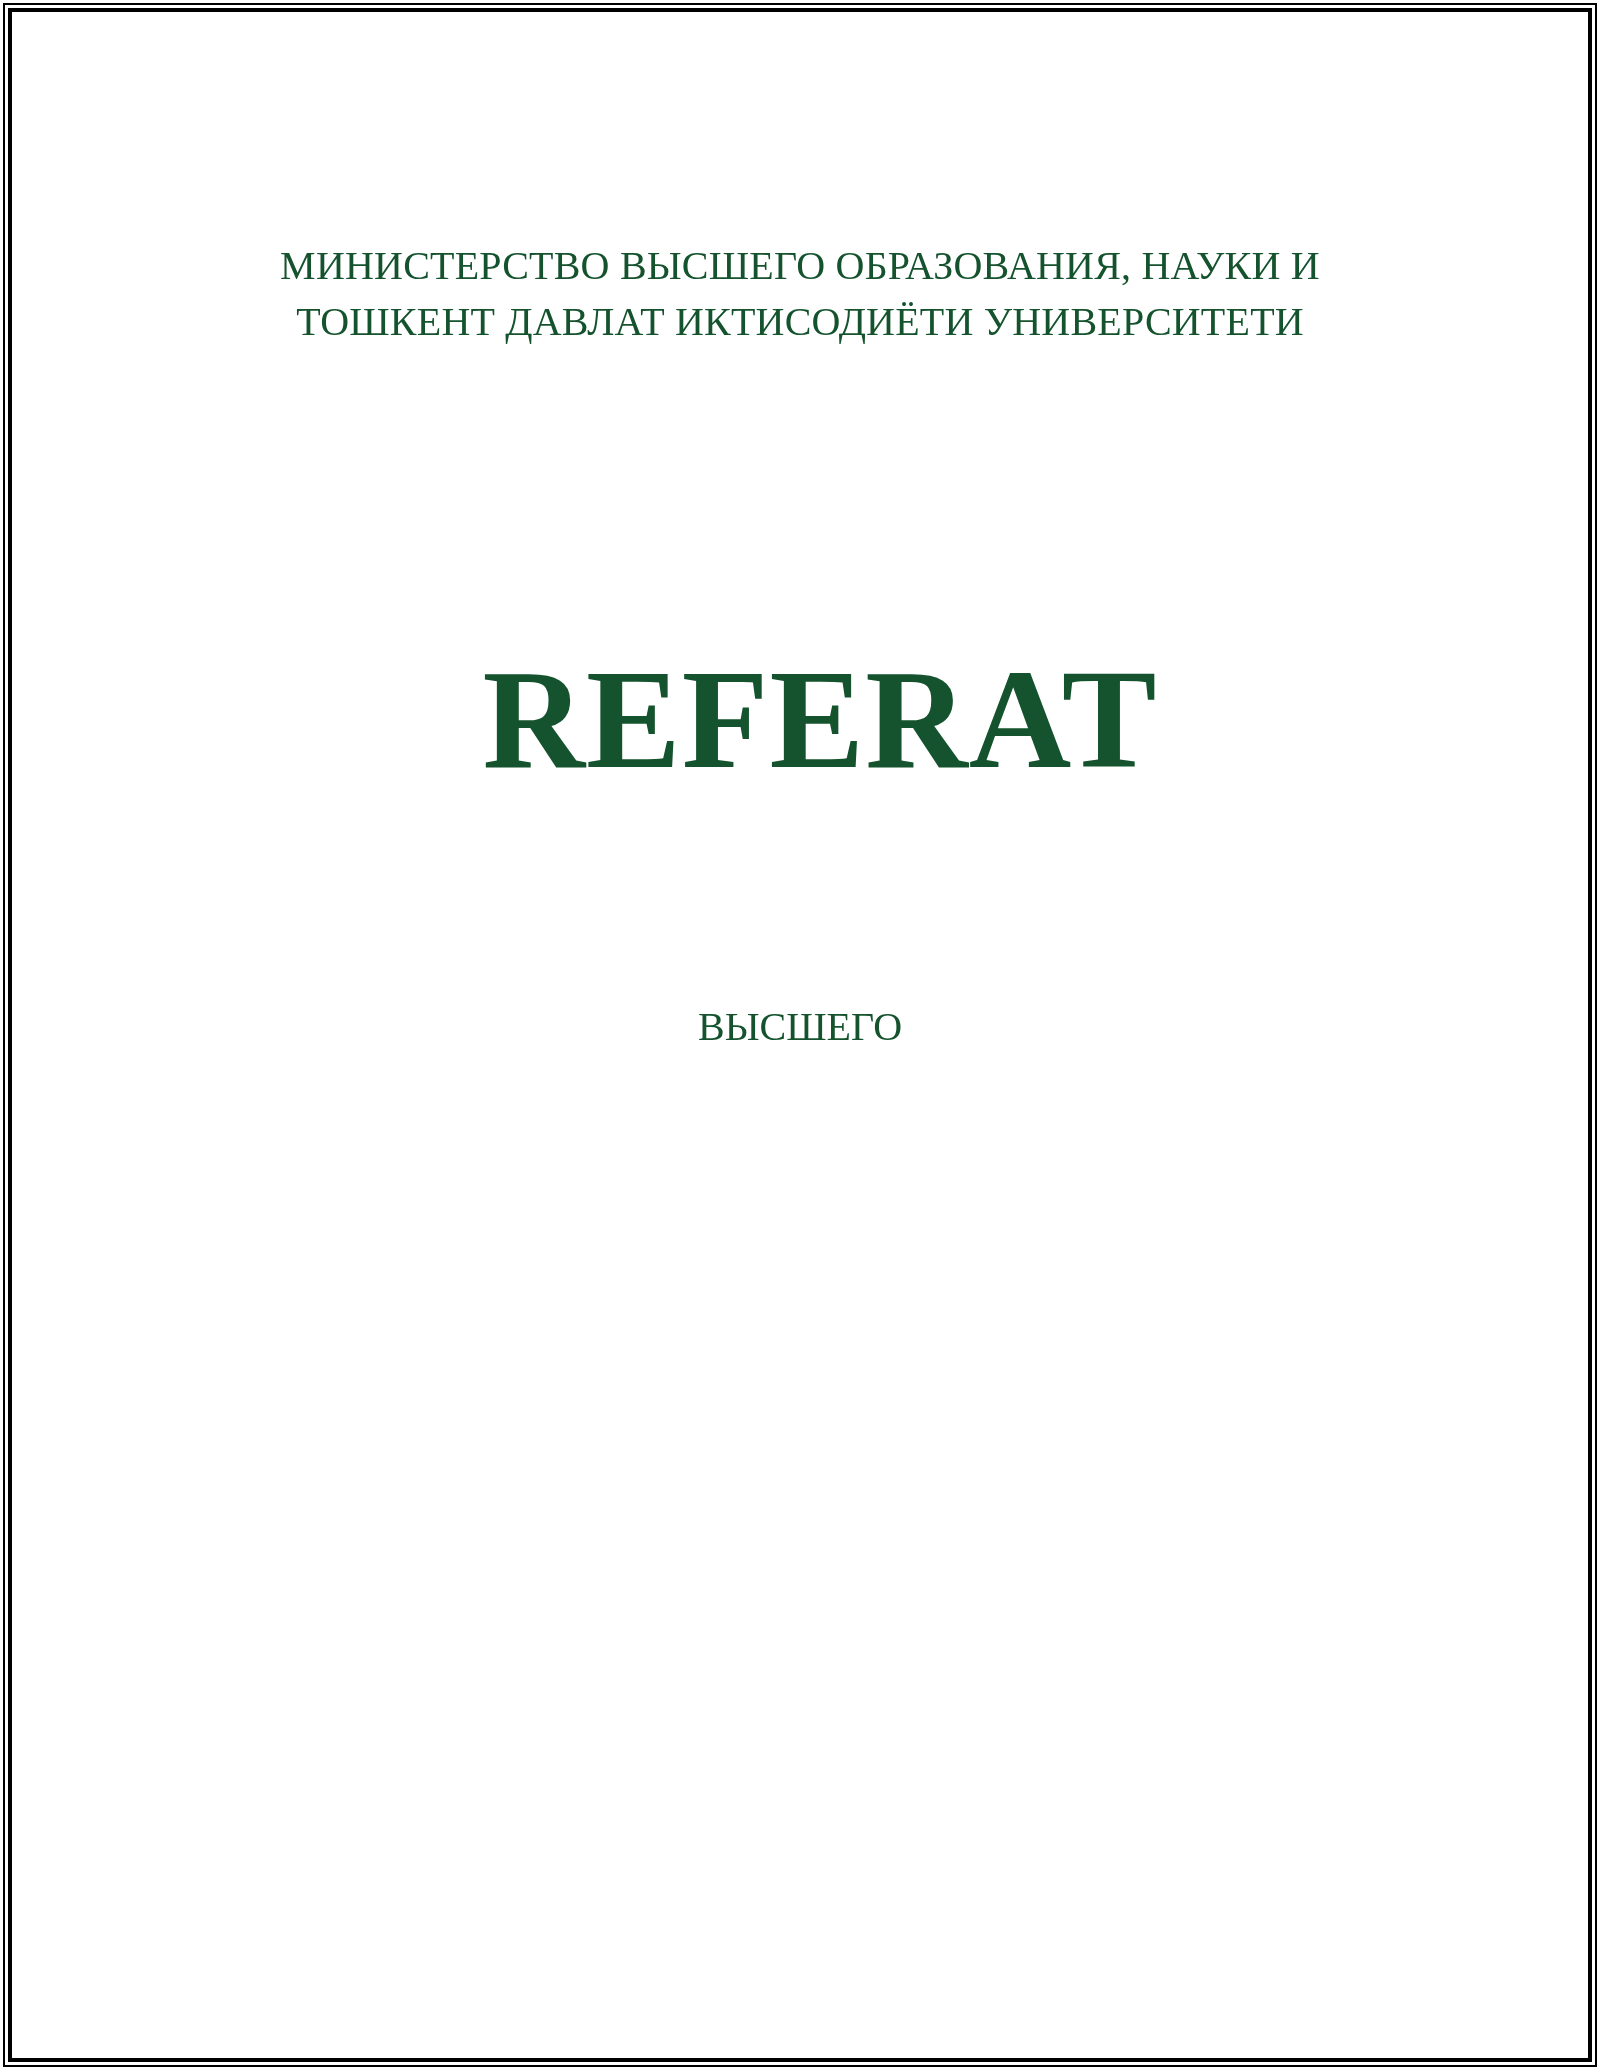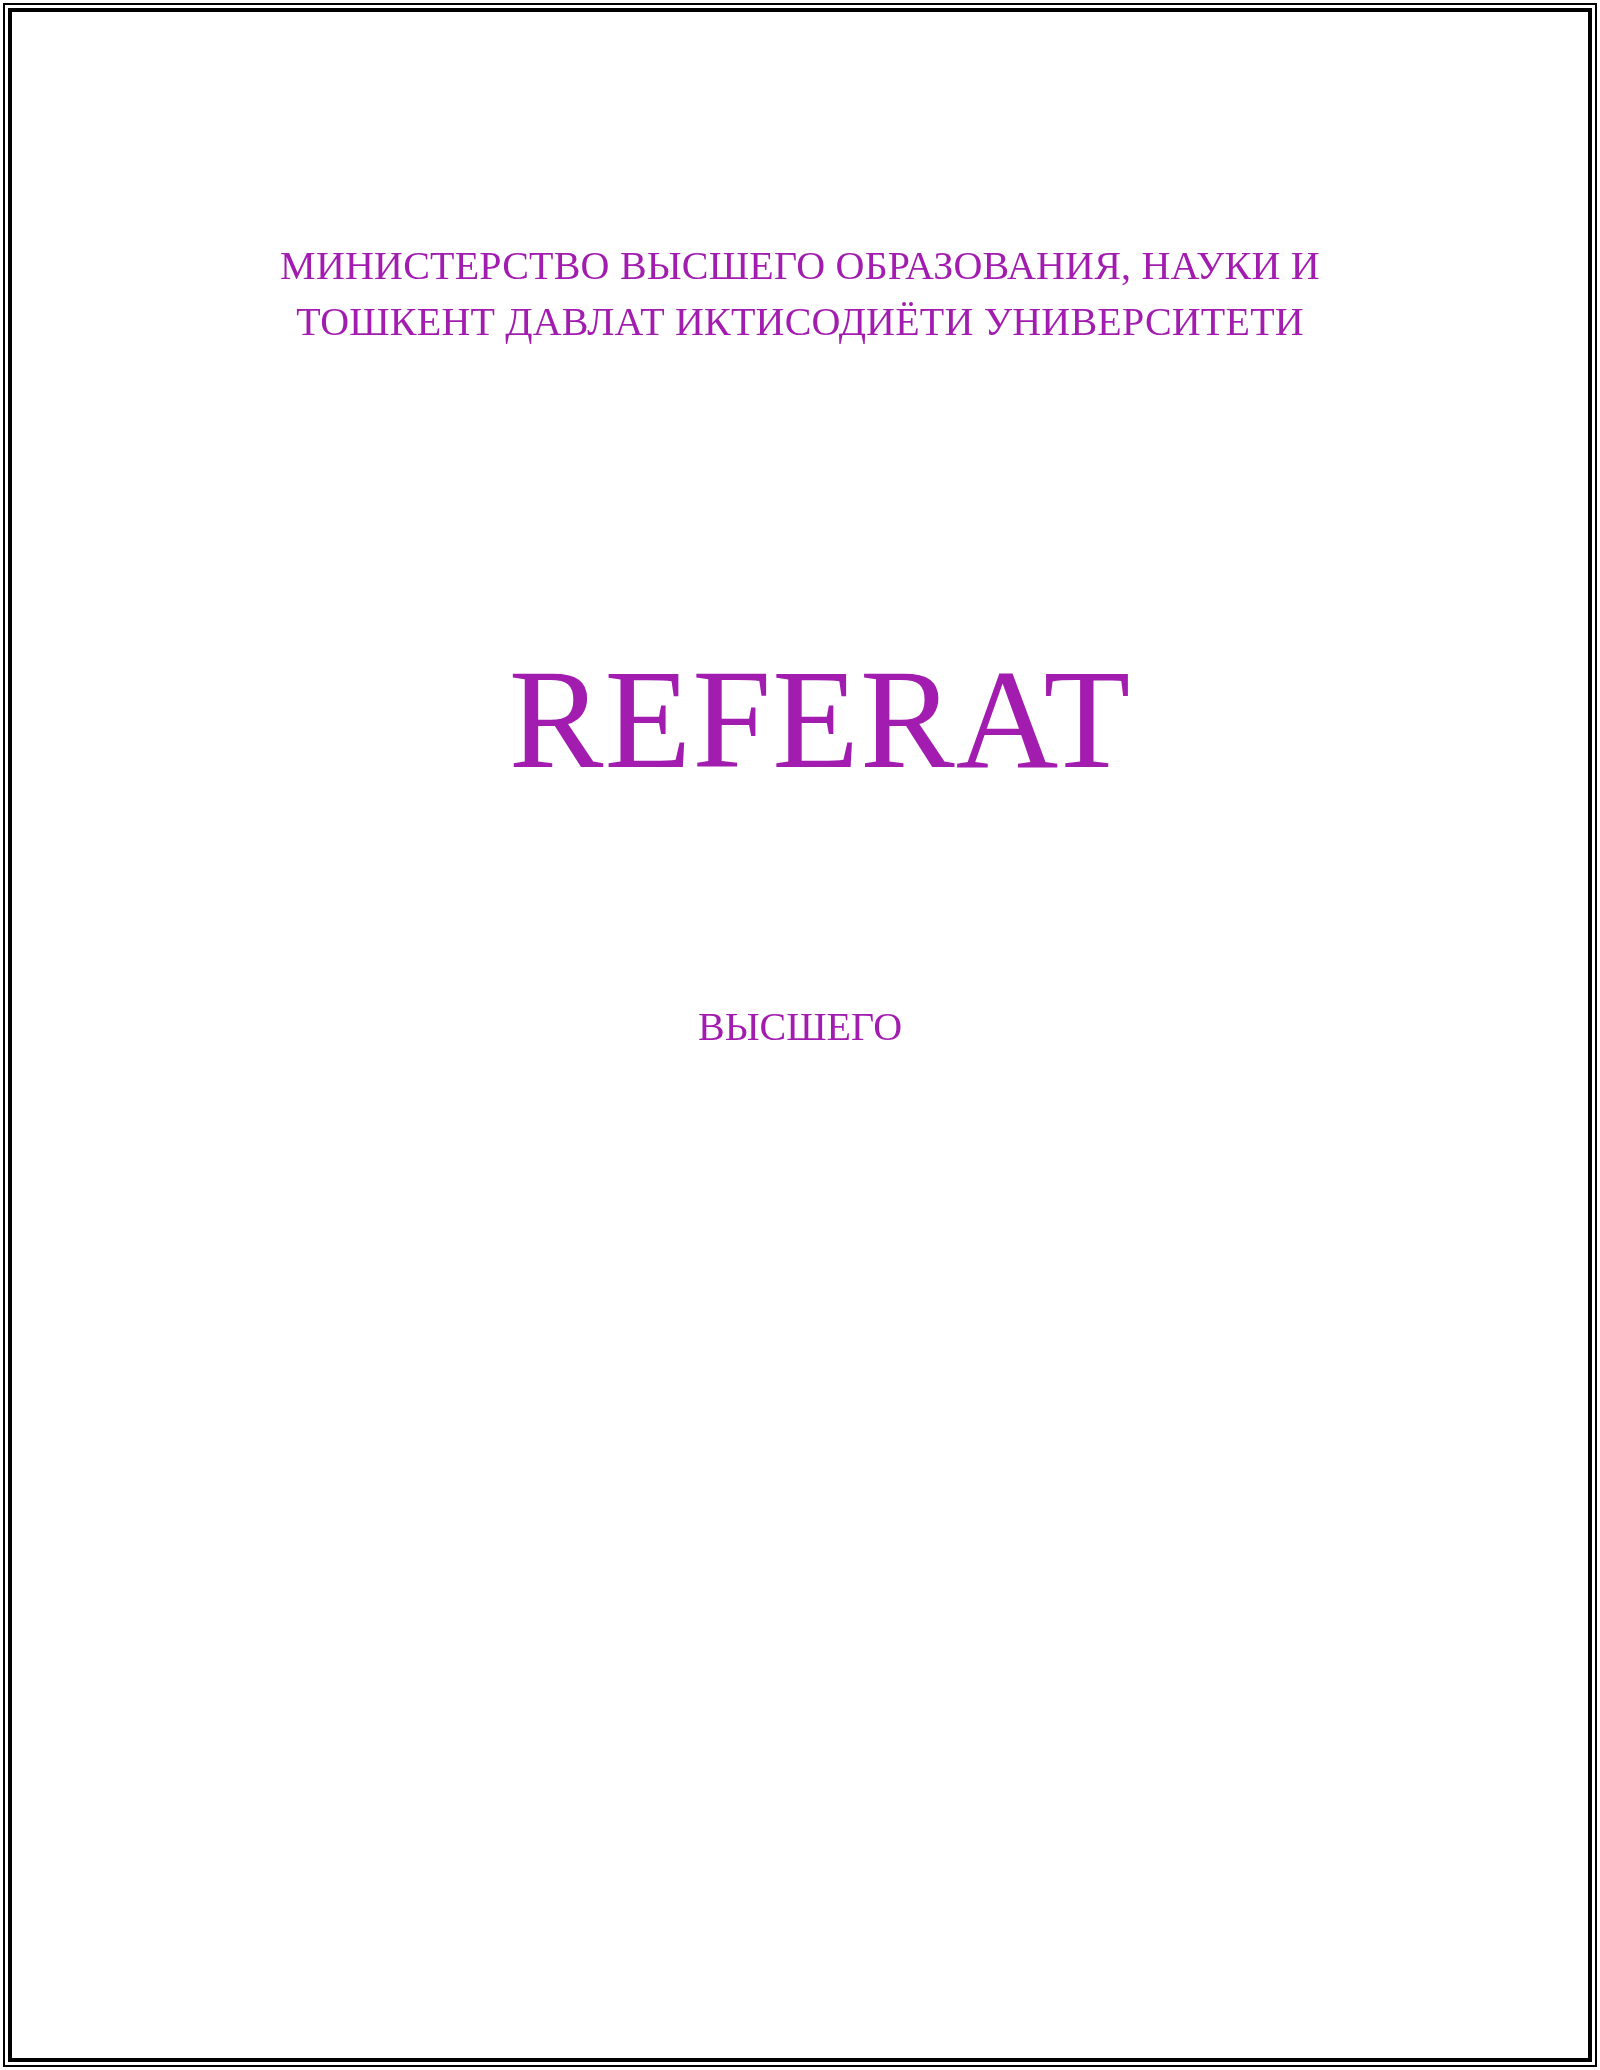--- a/index.html
+++ b/index.html
@@ -7,21 +7,21 @@
     padding: 0;
     background: #ffffff;
   }
   .page {
     position: relative;
     width: 1600px;
     height: 2070px;
     background: #ffffff;
     overflow: hidden;
     font-family: "Liberation Serif", "DejaVu Serif", serif;
-    color: #a21caf;
+    color: #14532d;
   }
   .border-outer {
     position: absolute;
     inset: 3px;
     border: 2px solid #000000;
     pointer-events: none;
   }
   .border-inner {
     position: absolute;
     inset: 8px;
@@ -39,21 +39,21 @@
   .ministry {
     font-size: 40px;
     line-height: 56px;
     font-weight: 400;
     letter-spacing: 0.2px;
   }
   .doc-title {
     margin: 284px 0 0 0;
     font-size: 142px;
     line-height: 170px;
-    font-weight: 400;
+    font-weight: 700;
     letter-spacing: 1px;
     padding-left: 40px;
   }
   .subject {
     margin: 139px 0 0 0;
     font-size: 40px;
     line-height: 56px;
     font-weight: 400;
   }
 </style>

